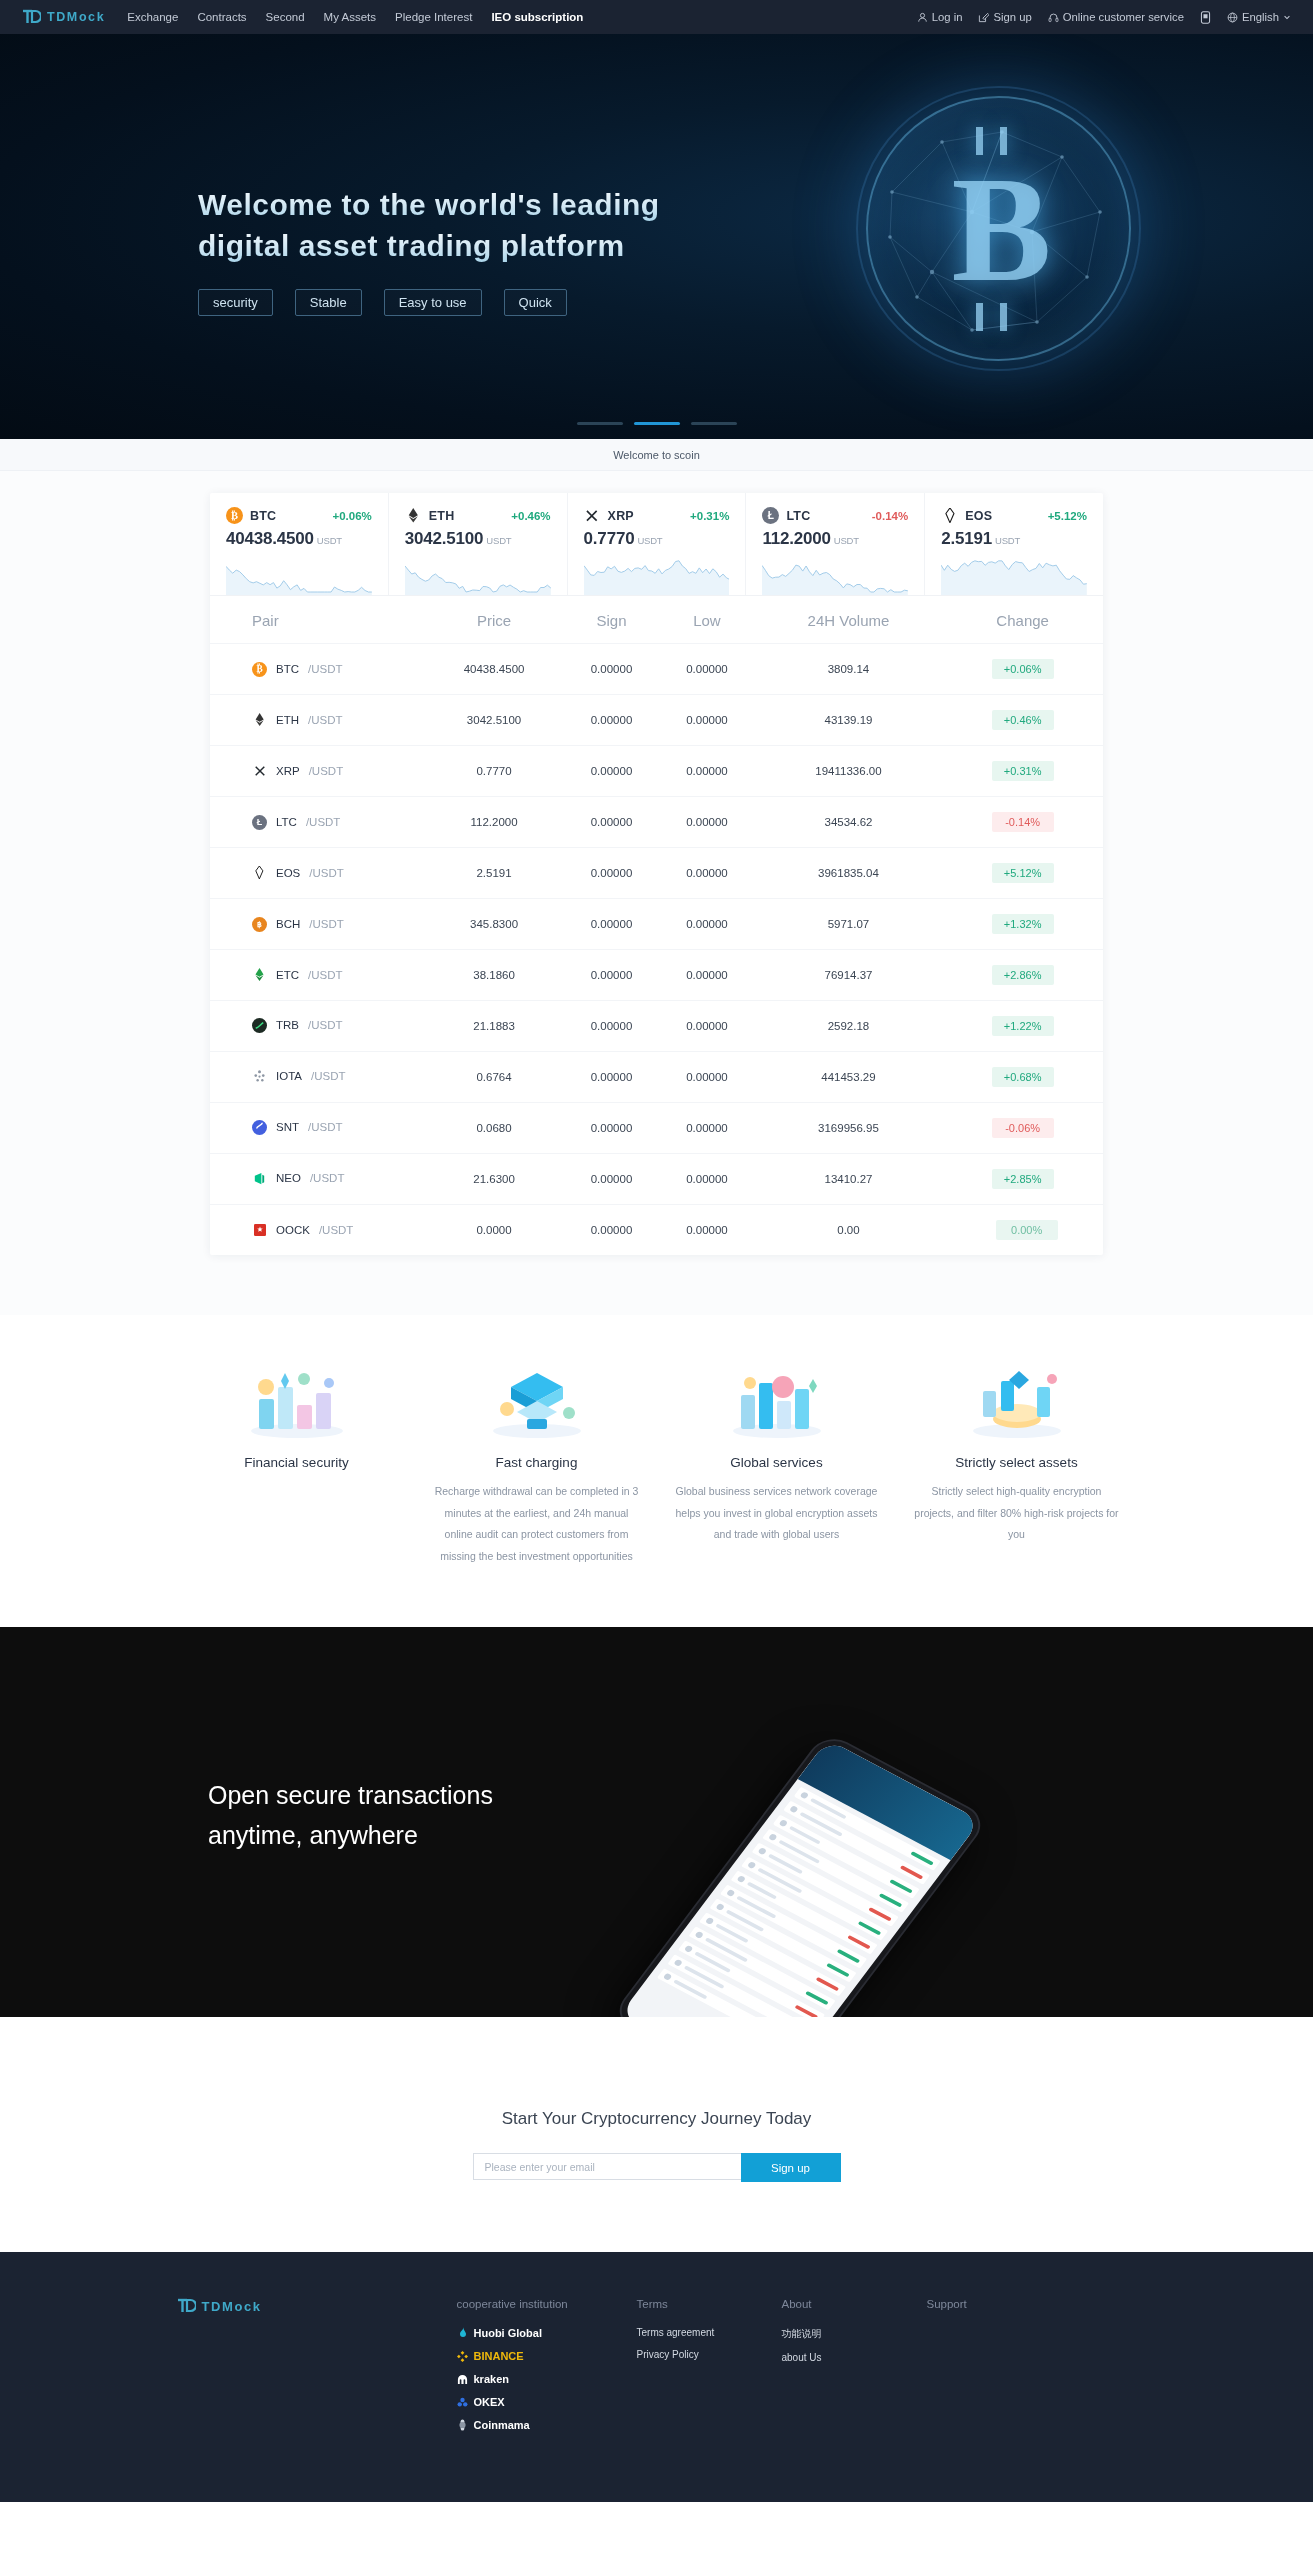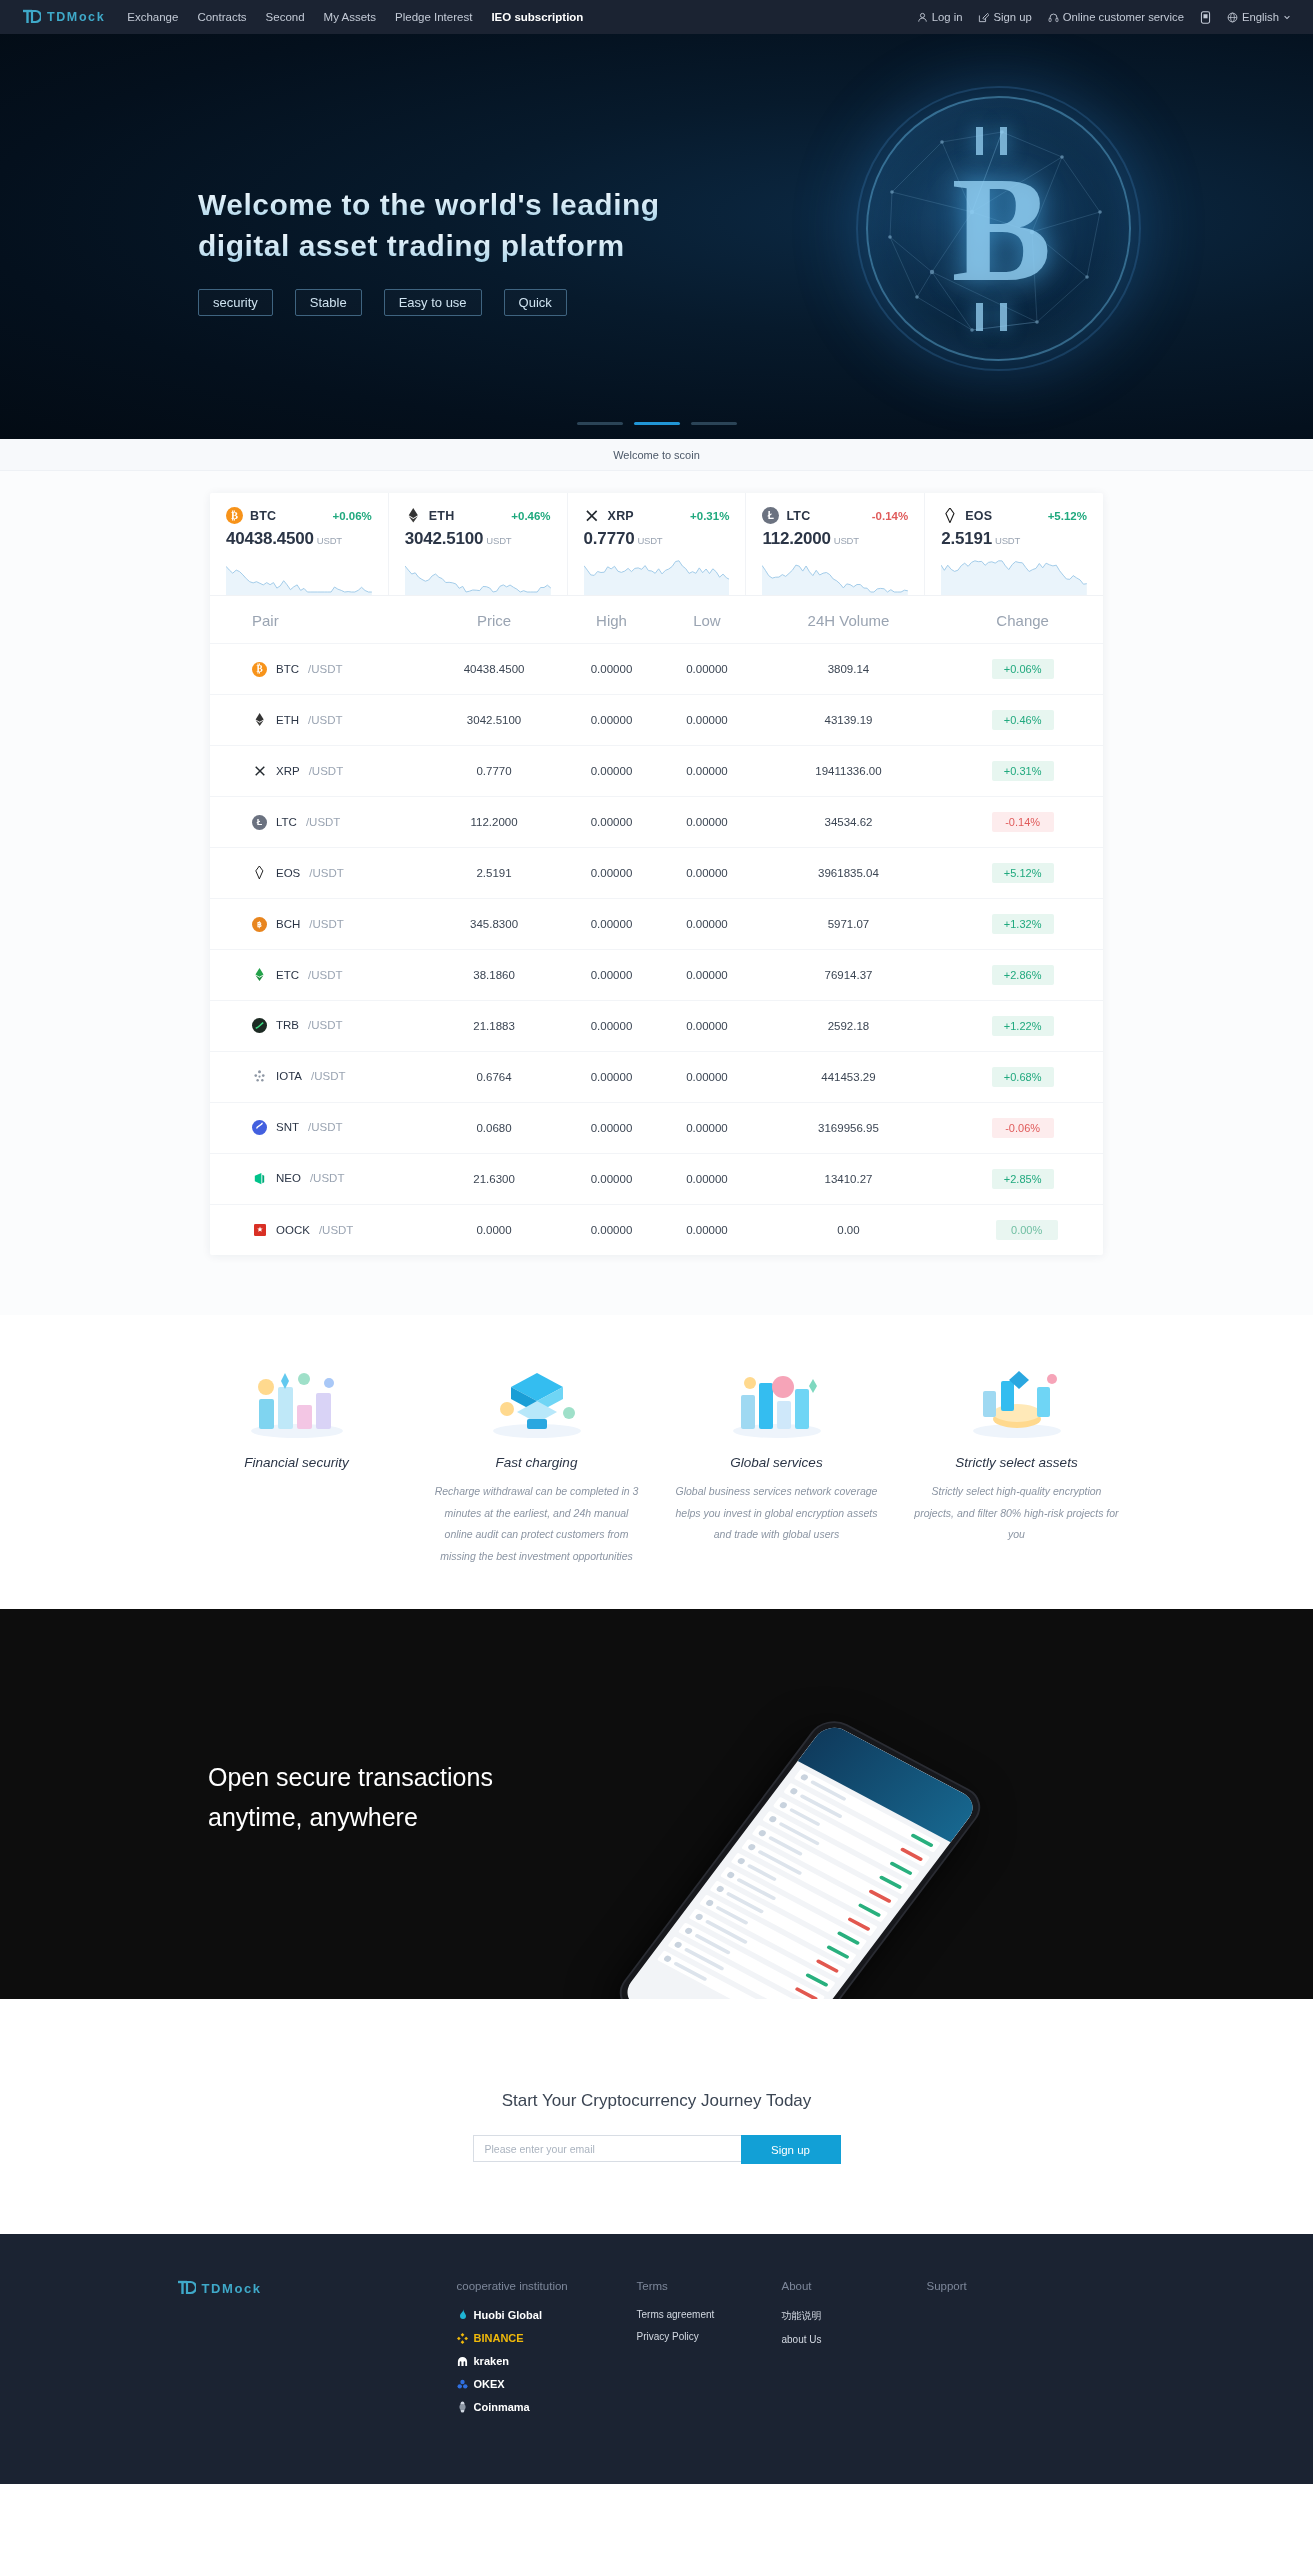--- a/index.html
+++ b/index.html
@@ -110,21 +110,21 @@
   table.mk tbody tr:first-child td { border-top:1px solid #f2f4f7; }
   .pairname { display:inline-flex; align-items:center; gap:9px; }
   .pairname b { font-weight:400; color:#2b3546; }
   .pairname span.q { color:#9aa4b2; }
   .chip { display:inline-block; min-width:62px; padding:4px 0; border-radius:2px; font-size:11px; font-weight:500; }
   .chip.u { background:#e7f6f0; color:#20a97e; }
   .chip.d { background:#fdeced; color:#e05b5b; }
   .chip.z { background:#e9f6f1; color:#6fbfa2;margin-left:8px; }
 
   
-  .features { background:#fff; padding:44px 0 42px; display:flex; justify-content:center; gap:0;font-style:italic; }
+  .features { background:#fff; padding:44px 0 60px; display:flex; justify-content:center; gap:0; }
   .feat { width:240px; text-align:center; padding:0 14px; }
   .feat-art { height:82px; display:flex; align-items:flex-end; justify-content:center; margin-bottom:14px; }
   .feat h3 { font-size:13.5px; font-weight:400; color:#2b3546; margin-bottom:11px; }
   .feat p { font-size:10.5px; line-height:2.05; color:#8b95a3; }
 
   
   .appbar { background:#0d0d0d; height:390px; position:relative; overflow:hidden; }
   .appbar-inner { width:1313px; margin:0 auto; position:relative; height:100%; }
   .app-h2 { position:absolute; left:208px; top:148px; color:#fff; font-size:25px; line-height:1.6; font-weight:400; }
   .phone {
@@ -384,21 +384,21 @@
        <path d="M0.0 8.1 L3.7 13.3 L7.4 8.2 L11.2 12.4 L14.9 14.4 L18.6 13.2 L22.3 8.6 L26.0 6.2 L29.8 9.3 L33.5 5.4 L37.2 3.8 L40.9 4.7 L44.7 4.4 L48.4 8.3 L52.1 5.4 L55.8 4.8 L59.5 6.1 L63.3 3.8 L67.0 3.9 L70.7 8.9 L74.4 12.6 L78.1 7.6 L81.9 4.6 L85.6 5.5 L89.3 5.8 L93.0 10.5 L96.7 14.5 L100.5 12.6 L104.2 11.4 L107.9 6.5 L111.6 10.8 L115.3 6.2 L119.1 7.8 L122.8 8.9 L126.5 8.2 L130.2 13.8 L134.0 18.1 L137.7 22.0 L141.4 22.3 L145.1 18.6 L148.8 20.9 L152.6 22.9 L156.3 27.2 L160.0 26.7 L160 38 L0 38 Z" fill="#eaf4fb"></path>
        <path d="M0.0 8.1 L3.7 13.3 L7.4 8.2 L11.2 12.4 L14.9 14.4 L18.6 13.2 L22.3 8.6 L26.0 6.2 L29.8 9.3 L33.5 5.4 L37.2 3.8 L40.9 4.7 L44.7 4.4 L48.4 8.3 L52.1 5.4 L55.8 4.8 L59.5 6.1 L63.3 3.8 L67.0 3.9 L70.7 8.9 L74.4 12.6 L78.1 7.6 L81.9 4.6 L85.6 5.5 L89.3 5.8 L93.0 10.5 L96.7 14.5 L100.5 12.6 L104.2 11.4 L107.9 6.5 L111.6 10.8 L115.3 6.2 L119.1 7.8 L122.8 8.9 L126.5 8.2 L130.2 13.8 L134.0 18.1 L137.7 22.0 L141.4 22.3 L145.1 18.6 L148.8 20.9 L152.6 22.9 L156.3 27.2 L160.0 26.7" fill="none" stroke="#9ec9e8" stroke-width="1"></path>
      </svg>
         </div>
       </div>
     <table class="mk">
       <thead>
         <tr>
           <th>Pair</th>
           <th>Price</th>
-          <th>High</th>
+          <th>Sign</th>
           <th>Low</th>
           <th>24H Volume</th>
           <th>Change</th>
         </tr>
       </thead>
       <tbody id="mkbody">
           <tr>
             <td>
        <span class="pairname">
                 <span class="coin-badge" style="background:#f7931a;width:15px;height:15px">

